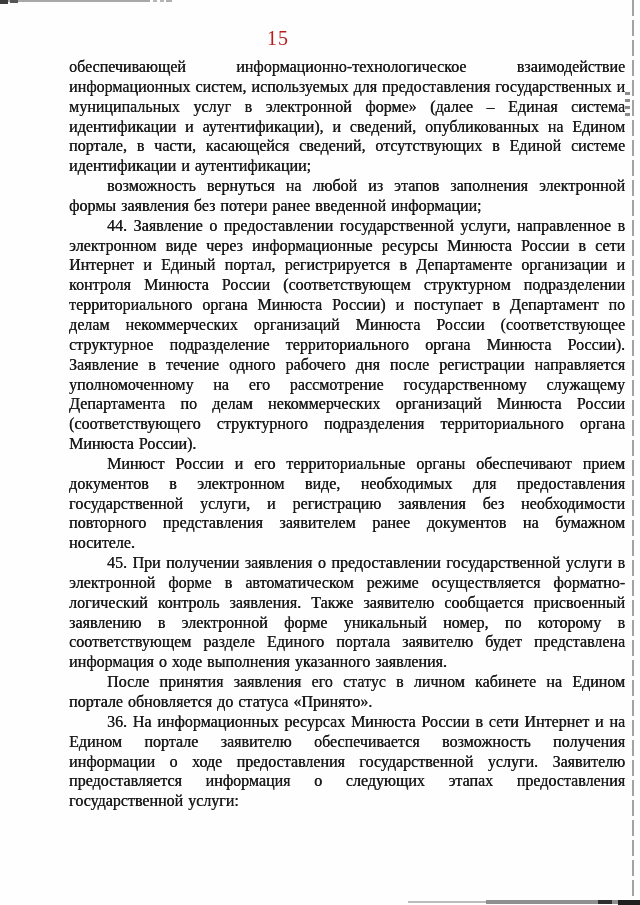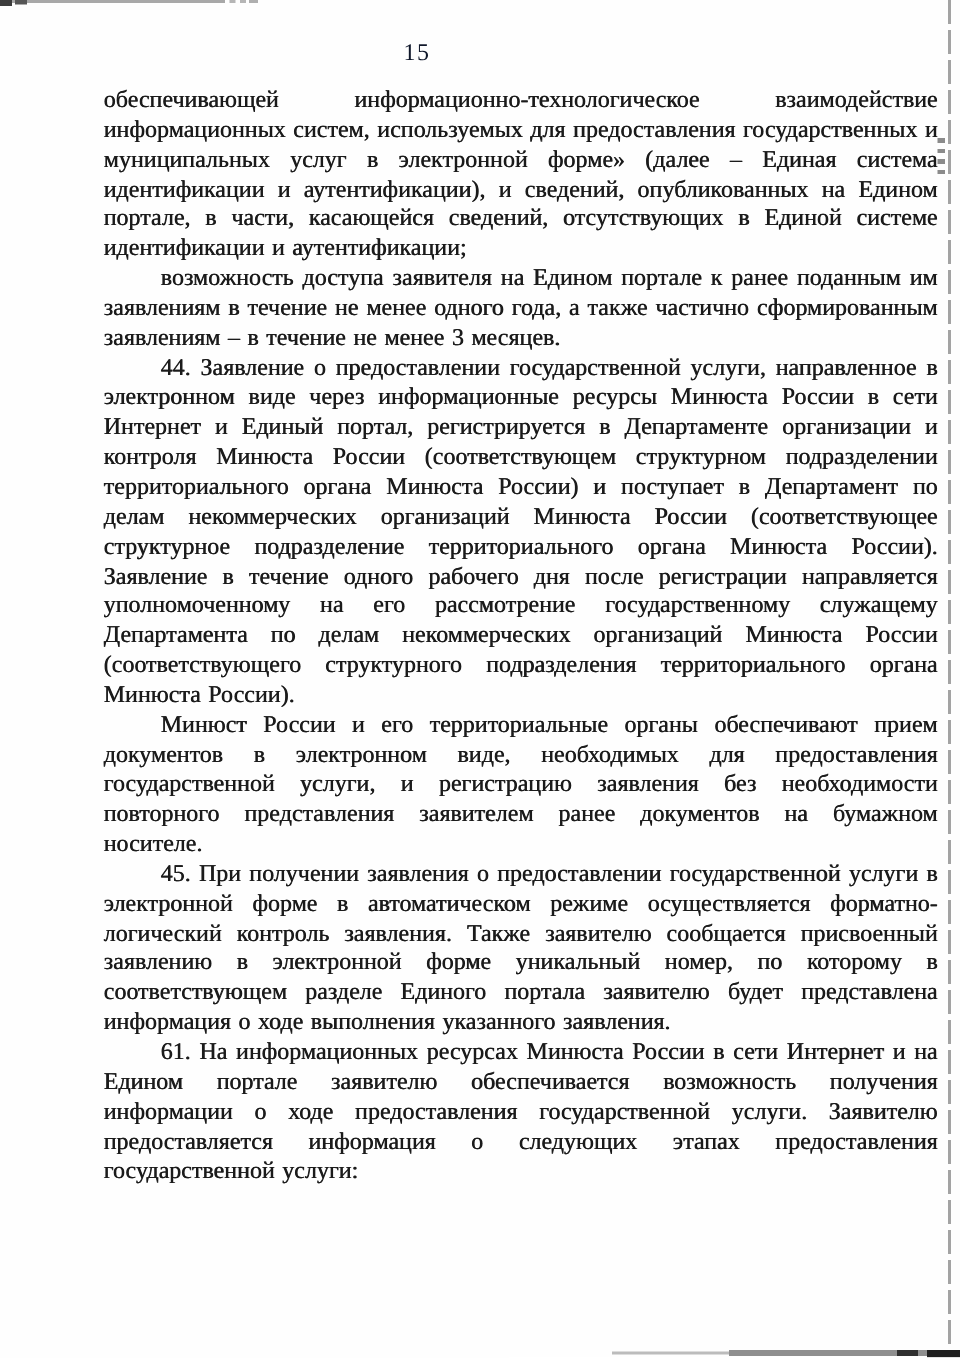--- a/index.html
+++ b/index.html
@@ -15,23 +15,23 @@
     overflow: hidden;
     font-family: "Liberation Serif", "DejaVu Serif", serif;
     color: #1b1b1b;
   }
   .pageno {
     position: absolute;
     top: 27px;
     left: 260px;
     width: 36px;
     text-align: center;
-    font-size: 16px;
+    font-size: 20px;
     letter-spacing: 1px;
-    color: #0f172a;
+    color: #b91c1c;
   }
   .body-text {
     position: absolute;
     top: 57px;
     left: 69px;
     width: 556px;
   }
   .body-text p {
     margin: 0;
     font-size: 16px;
@@ -68,25 +68,26 @@
 </style>
 </head>
 <body>
 
 <div class="page">
 
   <div class="pageno">15</div>
 
   <div class="body-text">
     <p>обеспечивающей информационно-технологическое взаимодействие информационных систем, используемых для предоставления государственных и муниципальных услуг в электронной форме» (далее – Единая система идентификации и аутентификации), и сведений, опубликованных на Едином портале, в части, касающейся сведений, отсутствующих в Единой системе идентификации и аутентификации;</p>
-    <p class="indent">возможность доступа заявителя на Едином портале к ранее поданным им заявлениям в течение не менее одного года, а также частично сформированным заявлениям – в течение не менее 3 месяцев.</p>
+    <p class="indent">возможность вернуться на любой из этапов заполнения электронной формы заявления без потери ранее введенной информации;</p>
     <p class="indent">44. Заявление о предоставлении государственной услуги, направленное в электронном виде через информационные ресурсы Минюста России в сети Интернет и Единый портал, регистрируется в Департаменте организации и контроля Минюста России (соответствующем структурном подразделении территориального органа Минюста России) и поступает в Департамент по делам некоммерческих организаций Минюста России (соответствующее структурное подразделение территориального органа Минюста России). Заявление в течение одного рабочего дня после регистрации направляется уполномоченному на его рассмотрение государственному служащему Департамента по делам некоммерческих организаций Минюста России (соответствующего структурного подразделения территориального органа Минюста России).</p>
     <p class="indent">Минюст России и его территориальные органы обеспечивают прием документов в электронном виде, необходимых для предоставления государственной услуги, и регистрацию заявления без необходимости повторного представления заявителем ранее документов на бумажном носителе.</p>
     <p class="indent">45. При получении заявления о предоставлении государственной услуги в электронной форме в автоматическом режиме осуществляется форматно-логический контроль заявления. Также заявителю сообщается присвоенный заявлению в электронной форме уникальный номер, по которому в соответствующем разделе Единого портала заявителю будет представлена информация о ходе выполнения указанного заявления.</p>
-    <p class="indent">61. На информационных ресурсах Минюста России в сети Интернет и на Едином портале заявителю обеспечивается возможность получения информации о ходе предоставления государственной услуги. Заявителю предоставляется информация о следующих этапах предоставления государственной услуги:</p>
+    <p class="indent">После принятия заявления его статус в личном кабинете на Едином портале обновляется до статуса «Принято».</p>
+    <p class="indent">36. На информационных ресурсах Минюста России в сети Интернет и на Едином портале заявителю обеспечивается возможность получения информации о ходе предоставления государственной услуги. Заявителю предоставляется информация о следующих этапах предоставления государственной услуги:</p>
   </div>
 
   <div class="artifact top-line"></div>
   <div class="artifact top-line-dark-a"></div>
   <div class="artifact top-line-dark-b"></div>
   <div class="artifact top-dash-a"></div>
   <div class="artifact top-dash-b"></div>
   <div class="artifact top-dash-c"></div>
   <div class="artifact right-line"></div>
   <div class="artifact right-dashes"></div>

